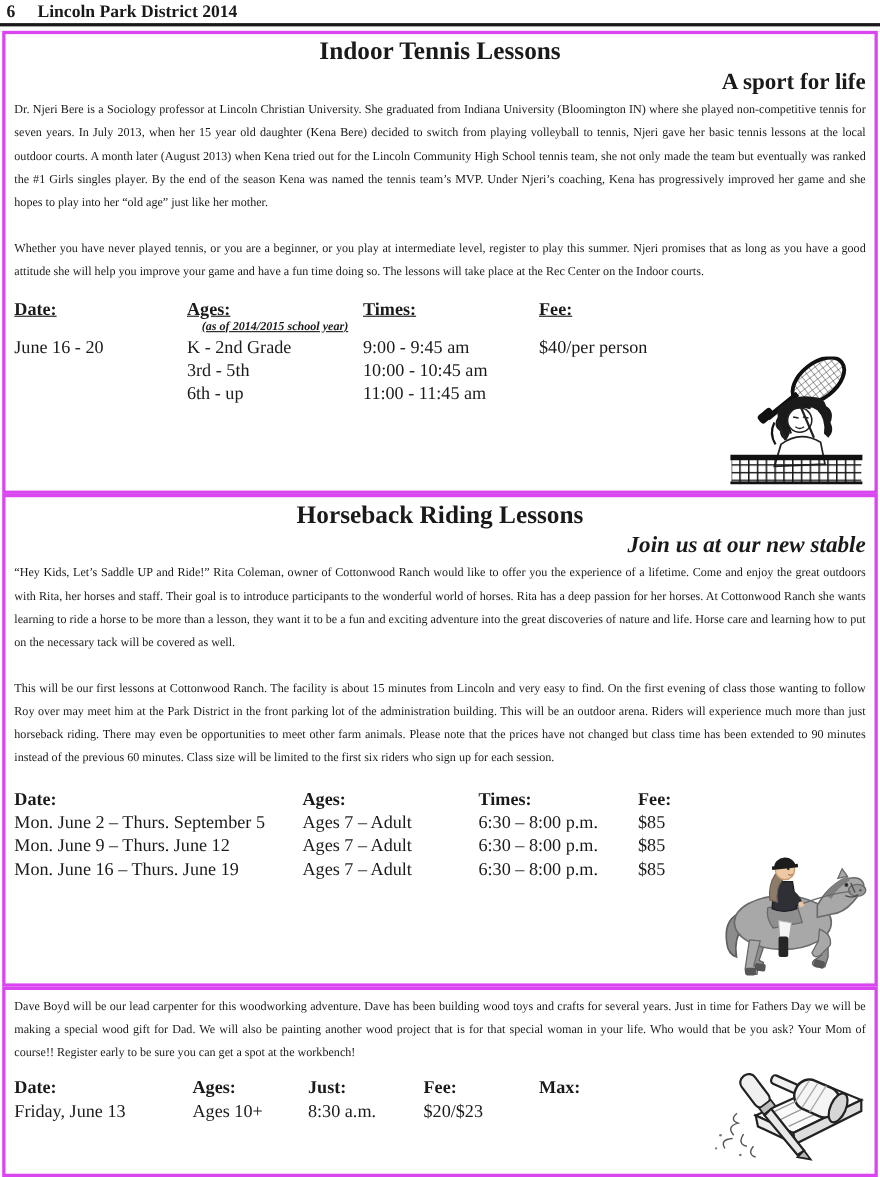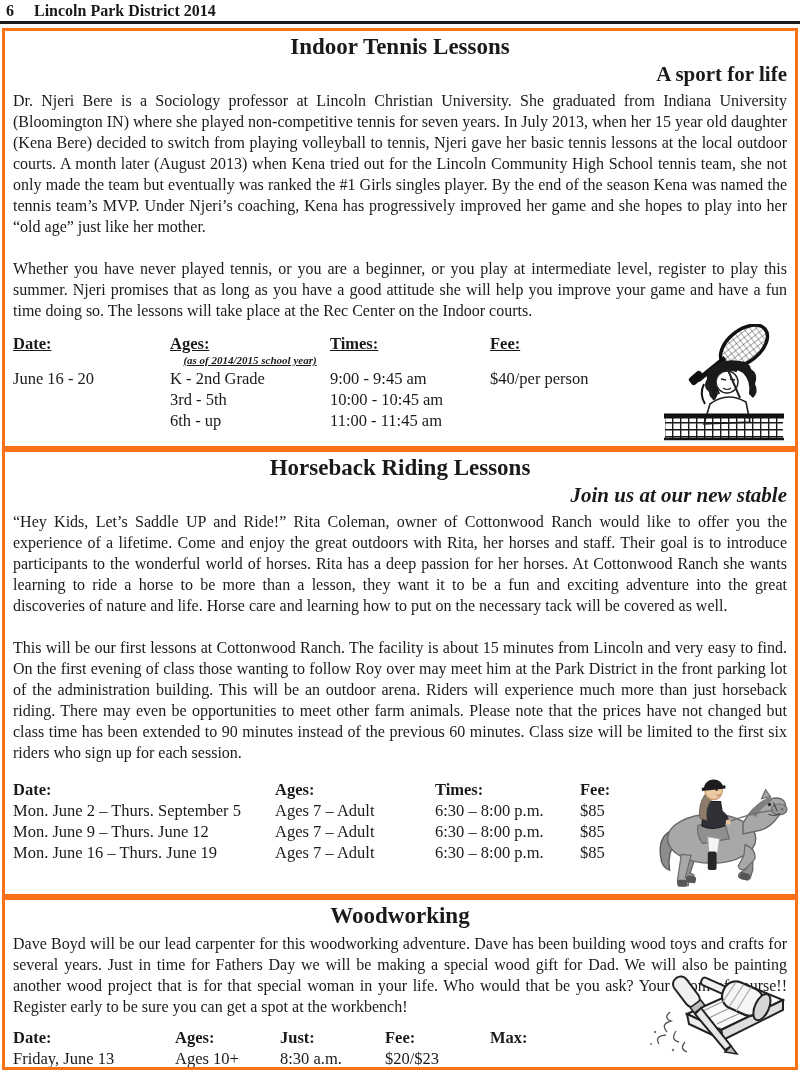--- a/index.html
+++ b/index.html
@@ -21,21 +21,21 @@
     padding: 2px 0 0 6px;
     height: 21px;
     font-weight: bold;
     font-size: 16px;
   }
   .hdr-rule { height: 3px; background: #1a1a1a; width: 100%; }
   
   .box {
     position: relative;
     margin: 0 2px;
-    border: 3px solid #f97316;
+    border: 3px solid #d946ef;
     padding: 2px 8px 0 8px;
     overflow: hidden;
   }
   .box.tennis { margin-top: 4px; height: 421px; }
   .box.horse  { height: 448px; }
   .box.wood   { height: 173px; }
   .sec-title {
     margin: 0;
     text-align: center;
     font-size: 23px;
@@ -45,21 +45,21 @@
   .sec-subtitle {
     margin: 0;
     text-align: right;
     font-size: 21px;
     font-weight: bold;
     line-height: 1.25;
   }
   .sec-subtitle.italic { font-style: italic; }
   .box p {
     margin: 3px 0 0 0;
-    font-size: 16px;
+    font-size: 11px;
     line-height: 21px;
     text-align: justify;
   }
   .box p.gap { margin-top: 21px; }
   
   .sched { font-size: 16.5px; line-height: 21px; }
   .sched .srow { display: grid; }
   .sched-tennis .srow { grid-template-columns: 157px 160px 160px 1fr; }
   .sched-horse  .srow { grid-template-columns: 262px 160px 145px 1fr; }
   .sched-wood   .srow { grid-template-columns: 162px 105px 105px 105px 1fr; }
@@ -224,21 +224,20 @@
         <circle cx="66" cy="31" r="9" fill="#ecc9a3" stroke="#c79c73" stroke-width="1.2"></circle>
         <circle cx="69" cy="30" r="1.3" fill="#333"></circle>
         <path d="M69 35 q2 2 4 0" stroke="#a06a4a" stroke-width="1" fill="none"></path>
         <path d="M56 29 a10 9 0 0 1 20 -1 z" fill="#1c1c1c"></path>
         <path d="M54 29.5 l24 -2.5" stroke="#1c1c1c" stroke-width="3.4"></path>
       </svg>
     </div>
   </section>
 
   <section class="box wood">
-    <h1 class="sec-title">Woodworking</h1>
     <p>Dave Boyd will be our lead carpenter for this woodworking adventure.  Dave has been building wood toys and crafts for several years.  Just in time for Fathers Day we will be making a special wood gift for Dad. We will also be painting another wood project that is for that special woman in your life. Who would that be you ask? Your Mom of course!!  Register early to be sure you can get a spot at the workbench!</p>
 
     <div class="sched sched-wood">
       <div class="srow">
         <span class="h">Date:</span>
         <span class="h">Ages:</span>
         <span class="h">Just:</span>
         <span class="h">Fee:</span>
         <span class="h">Max:</span>
       </div>

